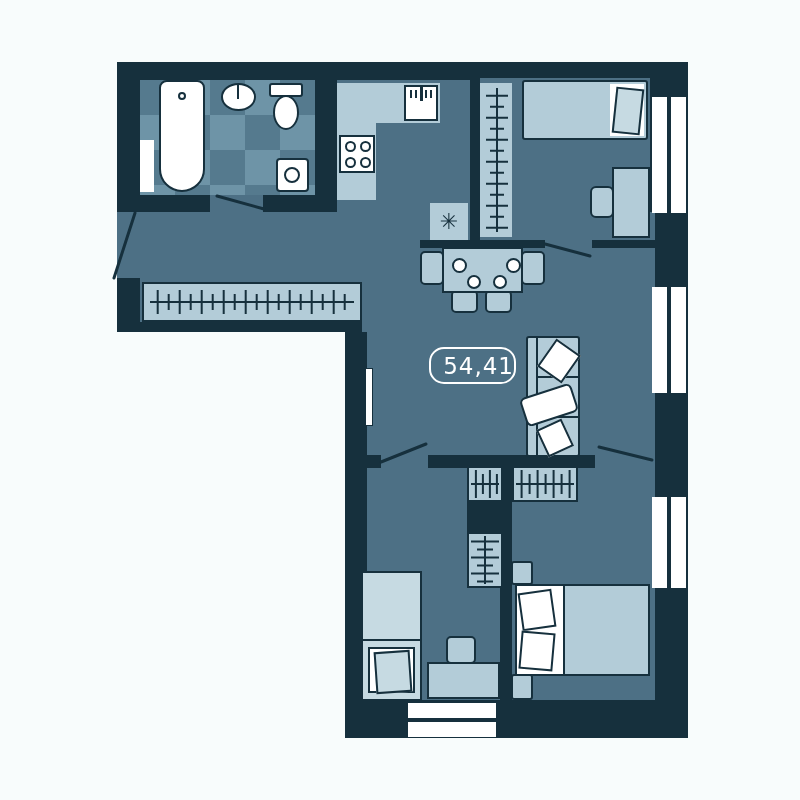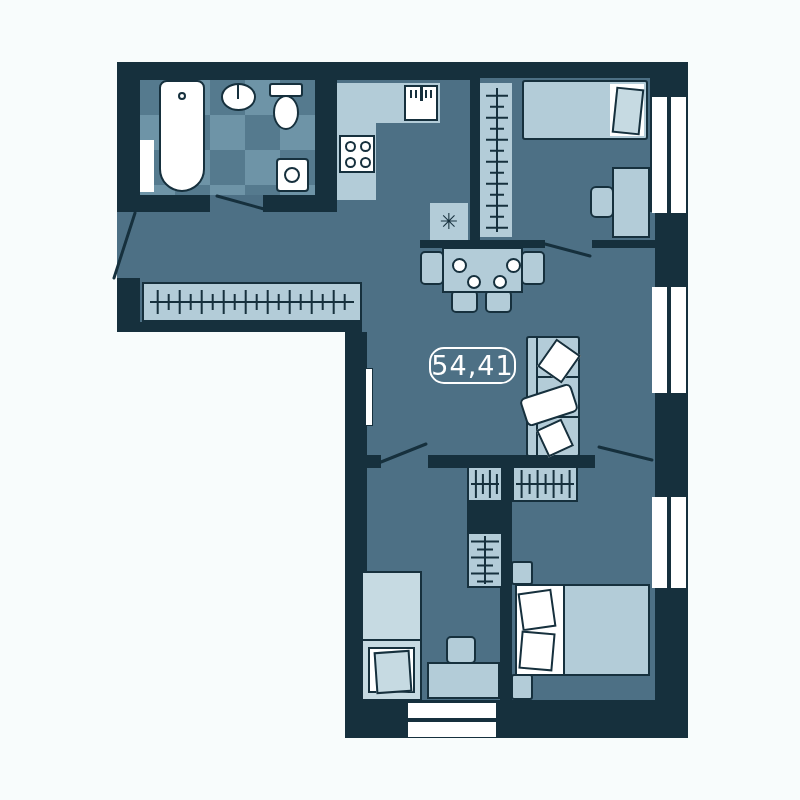--- a/index.html
+++ b/index.html
@@ -19,21 +19,21 @@
   .furn-flat{position:absolute;background:var(--furniture);box-sizing:border-box;}
   .white{position:absolute;background:var(--fixture);border:2px solid var(--wall);box-sizing:border-box;}
   .white-flat{position:absolute;background:var(--fixture);box-sizing:border-box;}
   .circle{border-radius:50%;}
   .win-v{position:absolute;background:linear-gradient(90deg,var(--fixture) 0 15px,var(--wall) 15px 19px,var(--fixture) 19px 34px);}
   .win-h{position:absolute;background:linear-gradient(180deg,var(--fixture) 0 15px,var(--wall) 15px 19px,var(--fixture) 19px 34px);}
   #overlay{position:absolute;left:0;top:0;pointer-events:none;}
   .swing{stroke:var(--wall);stroke-width:3;stroke-linecap:round;}
   .rack{stroke:var(--wall);stroke-width:2;fill:none;}
   .badge{position:absolute;border:2px solid var(--fixture);border-radius:15px;color:var(--label-text);
-         display:flex;align-items:center;justify-content:center;font-size:27px;letter-spacing:1px;}
+         display:flex;align-items:center;justify-content:flex-end;font-size:23px;letter-spacing:1px;}
   .heater{display:flex;align-items:center;justify-content:center;color:var(--wall);font-size:22px;}
   .sink-rack{position:absolute;top:3px;left:4px;right:4px;height:8px;
          background:repeating-linear-gradient(90deg,var(--wall) 0 2px,transparent 2px 5px);}
   .burner{position:absolute;width:11px;height:11px;border:2px solid var(--wall);border-radius:50%;background:var(--fixture);box-sizing:border-box;}
 </style>
 </head>
 <body>
 
 <div id="plan">
 

